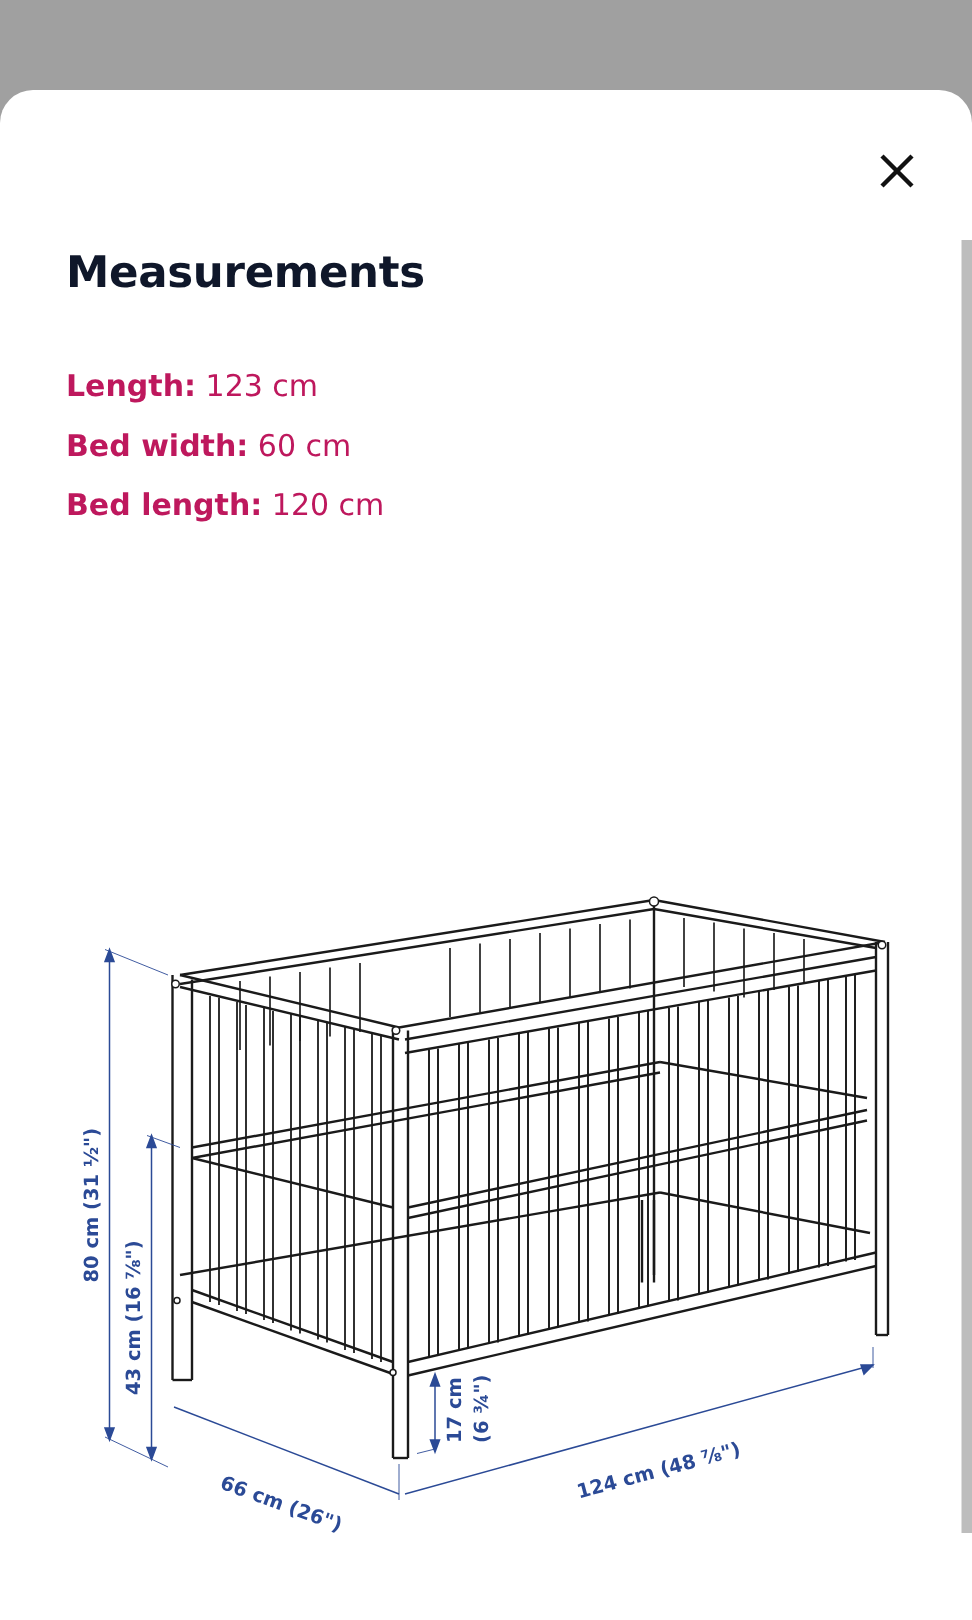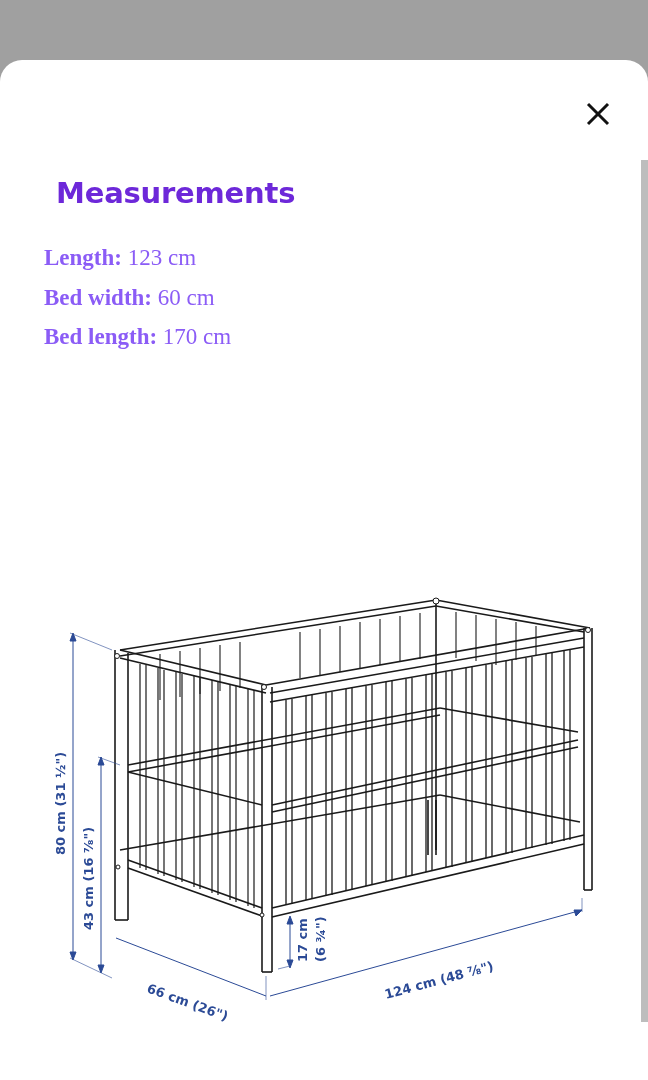--- a/index.html
+++ b/index.html
@@ -18,28 +18,28 @@
   .close-btn {
     position:absolute; left:580px; top:36px; width:36px; height:36px;
     display:flex; align-items:center; justify-content:center; cursor:pointer;
   }
   .scrollbar {
     position:absolute; left:641px; top:100px; width:7px; height:862px;
     background:#bdbdbd;
   }
   .title {
     position:absolute; left:44px; top:104px;
-    font-size:29px; font-weight:bold; color:#6d28d9; margin:12px;
+    font-size:29px; font-weight:bold; color:#0f172a; margin:0;
     letter-spacing:-0.2px;
   }
   .spec-list {
     position:absolute; left:44px; top:178px; margin:0; padding:0; list-style:none;
   }
   .spec-item {
-    font-size:23px; line-height:39.6px; color:#8b5cf6; white-space:nowrap;font-family:Liberation Serif, serif;
+    font-size:20px; line-height:39.6px; color:#be185d; white-space:nowrap;
   }
   .spec-label { font-weight:bold; }
   .spec-value { font-weight:normal; }
   .diagram {
     position:absolute; left:0; top:530px; width:640px; height:450px;
   }
   .dim-text { fill:#2b4a96; font-weight:bold; font-size:13px; font-family:"DejaVu Sans", "Liberation Sans", sans-serif; }
 </style>
 </head>
 <body>
@@ -53,21 +53,21 @@
     </svg>
   </div>
 
   <div class="scrollbar"></div>
 
   <h1 class="title">Measurements</h1>
 
   <ul class="spec-list">
     <li class="spec-item"><span class="spec-label">Length:</span><span class="spec-value"> 123 cm</span></li>
     <li class="spec-item"><span class="spec-label">Bed width:</span><span class="spec-value"> 60 cm</span></li>
-    <li class="spec-item"><span class="spec-label">Bed length:</span><span class="spec-value"> 170 cm</span></li>
+    <li class="spec-item"><span class="spec-label">Bed length:</span><span class="spec-value"> 120 cm</span></li>
   </ul>
 
   <svg class="diagram" viewBox="0 530 640 450" width="640" height="450">
     <g fill="none" stroke="#1a1a1a" stroke-width="1.6" stroke-linejoin="round">
 
       <line x1="120" y1="590" x2="436" y2="540"></line>
       <line x1="120" y1="596" x2="436" y2="546"></line>
       <line x1="436" y1="540" x2="590" y2="568"></line>
       <line x1="436" y1="546" x2="584" y2="572"></line>
       <line x1="436" y1="540" x2="436" y2="790"></line>

